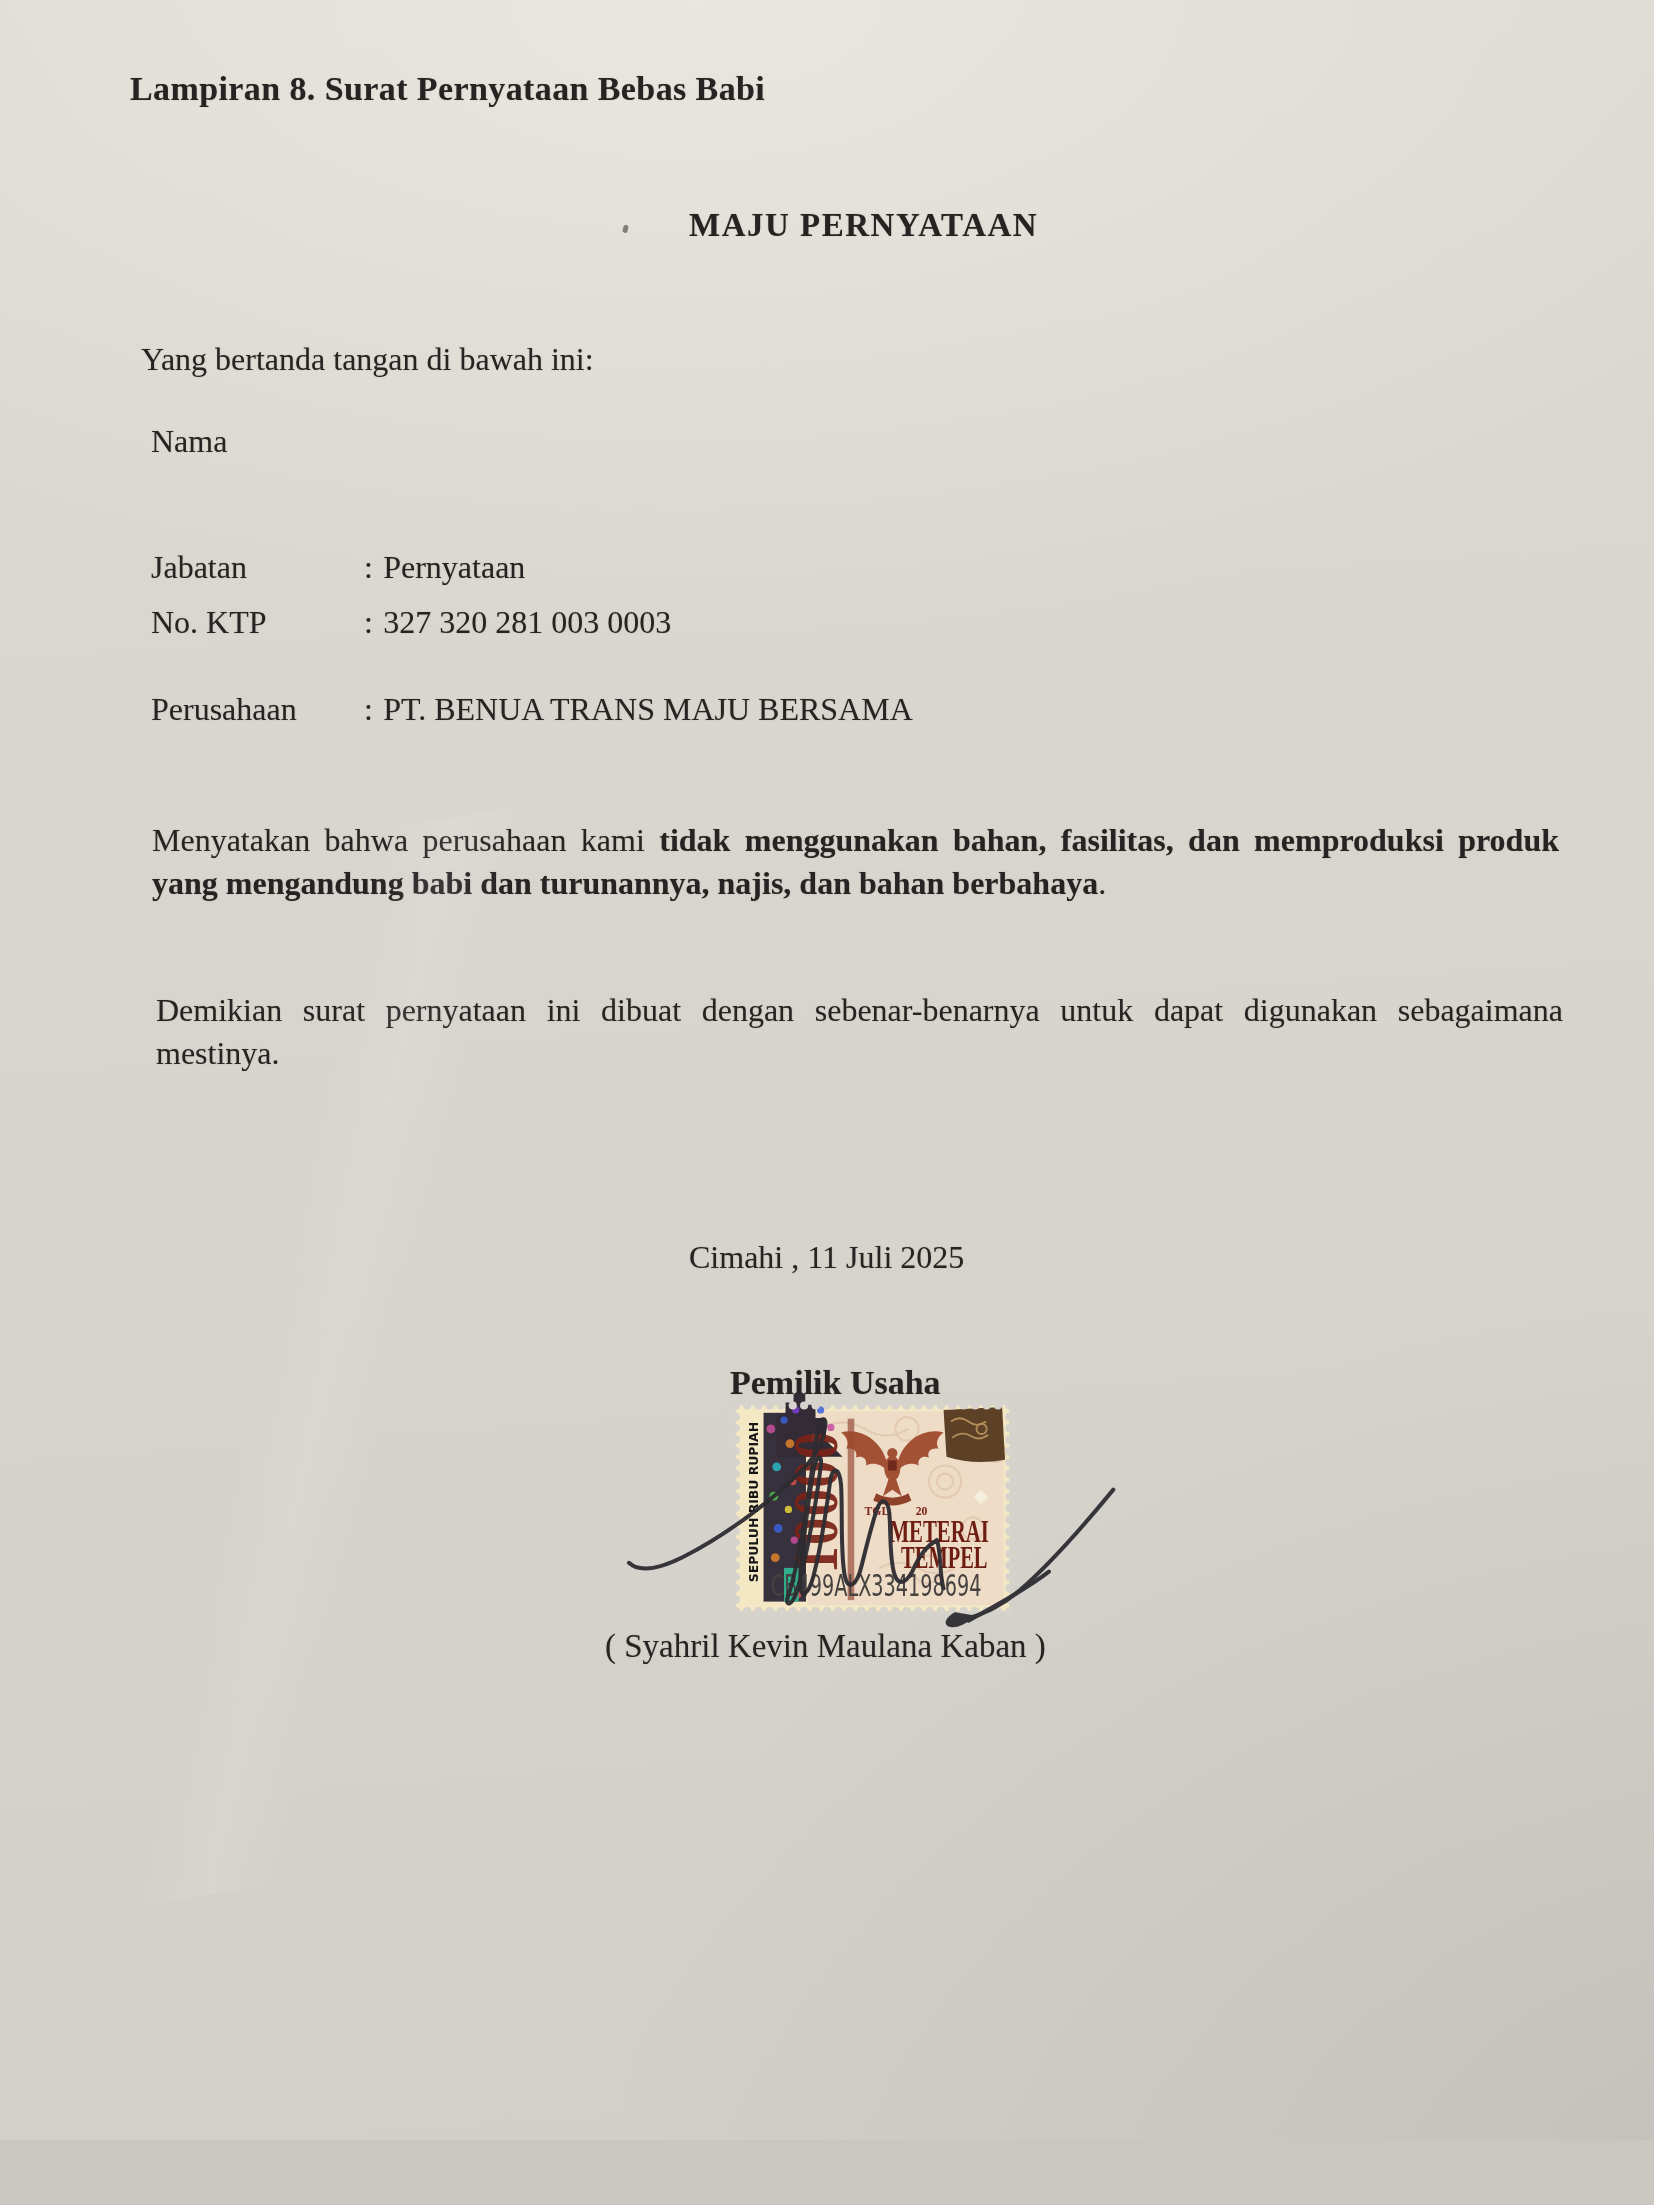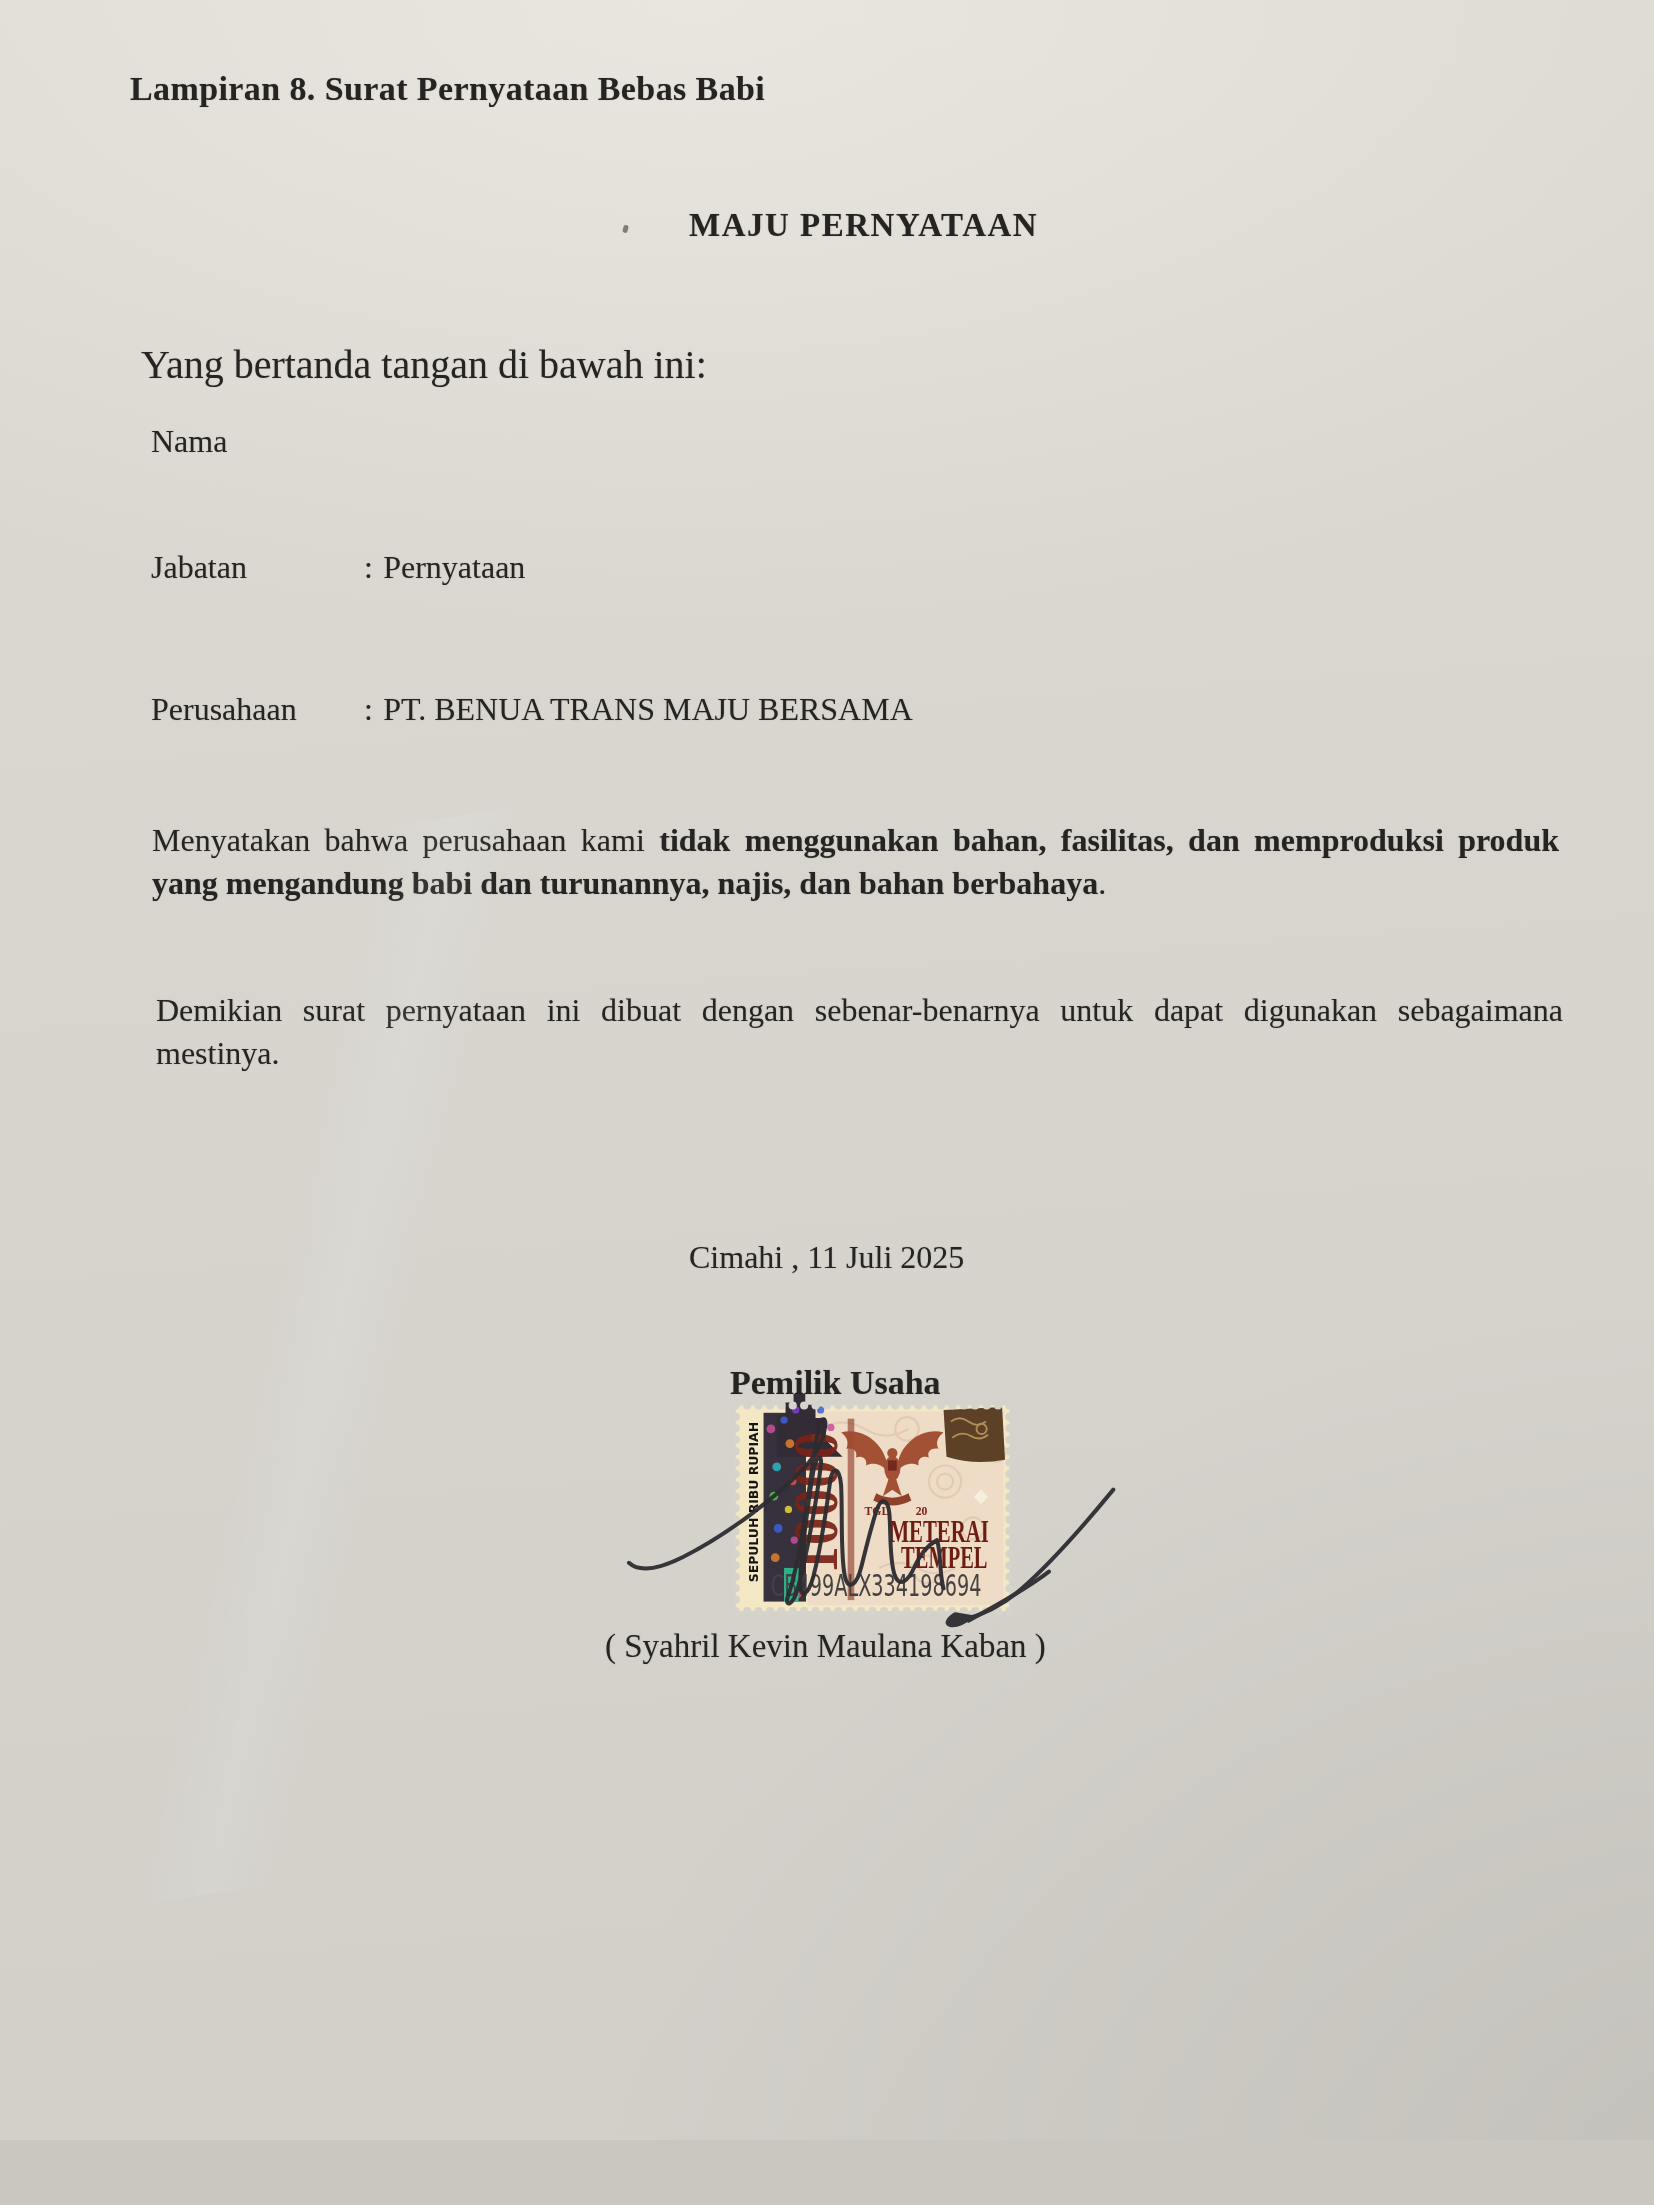--- a/index.html
+++ b/index.html
@@ -17,21 +17,21 @@
   .page::after{ 
     content:"";position:absolute;left:-73px;top:843px;width:806px;height:1026px;
     background:linear-gradient(112deg, rgba(255,255,255,0) 44%, rgba(255,255,255,0.09) 50%, rgba(255,255,255,0) 56%);
     transform:rotate(-9deg);pointer-events:none;
   }
   .txt{position:absolute;white-space:nowrap;text-shadow:0 0 1.5px rgba(45,42,40,0.22);}
   .header{left:130px;top:70px;font-size:34px;font-weight:700;letter-spacing:0.4px;}
   .title{left:689px;top:207px;font-size:33px;font-weight:700;letter-spacing:1.5px;}
   .title-speck{position:absolute;left:623px;top:225px;width:5.1px;height:8px;border-radius:2.9px;
     background:#4a4842;opacity:.65;transform:rotate(14deg);}
-  .opening{left:141px;top:341px;font-size:40px;}
+  .opening{left:141px;top:341px;font-size:32px;}
   .row{position:absolute;left:0;top:0;width:1654px;height:44px;}
   .row .lab{position:absolute;left:151px;font-size:32px;white-space:nowrap;text-shadow:0 0 1.5px rgba(45,42,40,0.22);}
   .row .val{position:absolute;left:364px;font-size:32px;white-space:nowrap;text-shadow:0 0 1.5px rgba(45,42,40,0.22);}
   .row .sep{margin-right:10.3px;}
   .para{position:absolute;left:152px;width:1407px;font-size:32px;line-height:43px;
     text-align:justify;text-shadow:0 0 1.5px rgba(45,42,40,0.22);}
   .para .b{font-weight:700;}
   .p1{top:819px;}
   .p2{top:989px;left:156px;}
   .dateline{left:689px;top:1239px;font-size:32px;}
@@ -51,20 +51,24 @@
   <div class="txt title">MAJU PERNYATAAN</div>
 
   <div class="txt opening">Yang bertanda tangan di bawah ini:</div>
 
   <div class="row" style="top:423px">
     <span class="lab">Nama</span>
   </div>
   <div class="row" style="top:549px">
     <span class="lab">Jabatan</span>
     <span class="val"><span class="sep">:</span><span>Pernyataan</span></span>
+  </div>
+  <div class="row" style="top:604px">
+    <span class="lab">No. KTP</span>
+    <span class="val"><span class="sep">:</span><span>327 320 281 003 0003</span></span>
   </div>
   <div class="row" style="top:691px">
     <span class="lab">Perusahaan</span>
     <span class="val"><span class="sep">:</span><span>PT. BENUA TRANS MAJU BERSAMA</span></span>
   </div>
 
   <div class="para p1"><span>Menyatakan bahwa perusahaan kami </span><span class="b">tidak menggunakan bahan, fasilitas, dan memproduksi produk yang mengandung babi dan turunannya, najis, dan bahan berbahaya</span><span>.</span></div>
 
   <div class="para p2">Demikian surat pernyataan ini dibuat dengan sebenar-benarnya untuk dapat digunakan sebagaimana mestinya.</div>
 

